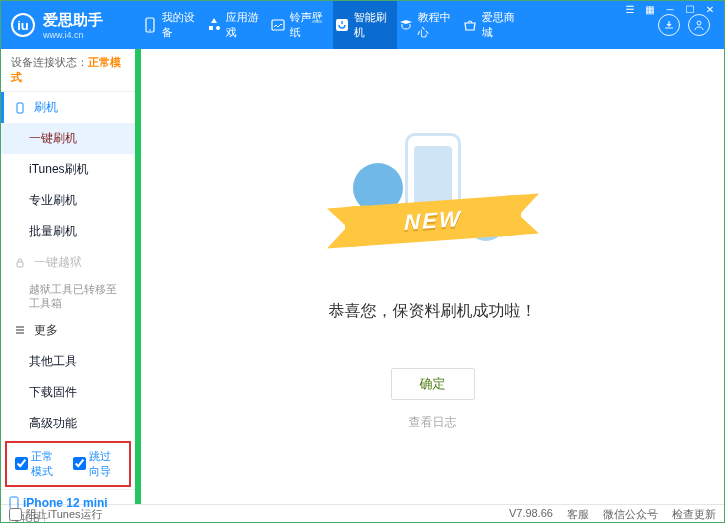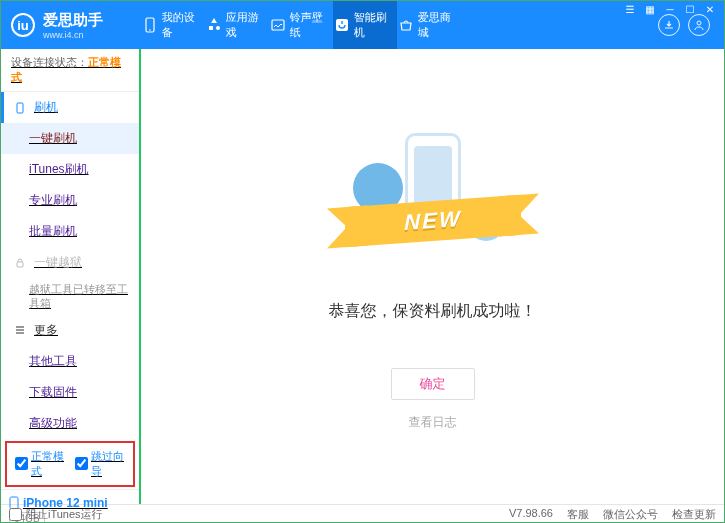--- a/index.html
+++ b/index.html
@@ -12,28 +12,28 @@
 .tabs { display: flex; height: 48px; flex: 1; }
 .tab { width: 64px; display: flex; align-items: center; justify-content: center; gap: 3px; cursor: pointer; }
 .tab.active { background: #0a6cd0; }
 .tab-icon { width: 18px; height: 18px; display: flex; align-items: center; justify-content: center; }
 .tab-label { font-size: 11px; }
 .win-controls { display: flex; gap: 6px; position: absolute; top: 2px; right: 8px; font-size: 10px; }
 .win-btn { width: 14px; height: 14px; cursor: pointer; color: #fff; display: flex; align-items: center; justify-content: center; }
 .circle-btns { display: flex; gap: 8px; margin-left: auto; margin-right: 4px; }
 .circle-btn { width: 22px; height: 22px; border: 1.5px solid #fff; border-radius: 50%; display: flex; align-items: center; justify-content: center; cursor: pointer; opacity: 0.9; }
 .body-area { display: flex; height: 455px; }
-.sidebar { width: 140px; border-right: 2px solid #22c55e; display: flex; flex-direction: column; text-decoration: underline; }
+.sidebar { width: 140px; border-right: 6px solid #22c55e; display: flex; flex-direction: column; }
 .conn-status { padding: 6px 10px; font-size: 11px; color: #666; border-bottom: 1px solid #eee; }
 .conn-status .mode { color: #ff8800; font-weight: bold; }
 .side-section-header { display: flex; align-items: center; gap: 6px; padding: 7px 10px; border-left: 3px solid transparent; cursor: pointer; color: #333; }
 .side-section-header.active { border-left-color: #1a8cff; color: #1a8cff; }
 .side-section-header.locked { color: #bbb; }
 .side-glyph { width: 14px; color: inherit; }
-.side-item { padding: 7px 10px 7px 28px; cursor: pointer; color: #4c1d95; font-size: 12px; }
+.side-item { padding: 7px 10px 7px 28px; cursor: pointer; color: #0f172a; font-size: 12px; }
 .side-item.selected { background: #e8f3ff; color: #7f1d1d; }
 .side-note { padding: 4px 10px 4px 28px; color: #999; font-size: 11px; line-height: 1.3; }
 .sidebar-bottom { margin-top: auto; }
 .checkbox-row { display: flex; gap: 10px; padding: 6px 8px; border: 2px solid #d33; margin: 2px 4px; }
 .checkbox-row label { display: flex; align-items: center; gap: 3px; color: #1a8cff; font-size: 11px; cursor: pointer; }
 .device-box { padding: 6px 8px; border-top: 1px solid #eee; }
 .device-name { color: #1a8cff; font-weight: bold; font-size: 12px; display: flex; align-items: center; gap: 4px; }
 .device-badge { display: inline-block; border: 1px solid #ccc; border-radius: 3px; padding: 0 4px; color: #888; font-size: 10px; margin-top: 2px; }
 .main { flex: 1; display: flex; flex-direction: column; align-items: center; justify-content: center; position: relative; }
 .illus { width: 220px; height: 160px; position: relative; margin-bottom: 18px; }
@@ -41,21 +41,21 @@
 .phone::before { content: ""; position: absolute; top: 10px; left: 6px; right: 6px; bottom: 14px; background: #cfe5f5; border-radius: 4px; }
 .phone-btn { position: absolute; bottom: 4px; left: 50%; transform: translateX(-50%); width: 8px; height: 8px; border: 1px solid #cfe5f5; border-radius: 50%; }
 .disc1 { position: absolute; width: 50px; height: 50px; background: #6fb8e8; border-radius: 50%; top: 40px; left: 30px; z-index: -1; }
 .disc2 { position: absolute; width: 38px; height: 38px; background: #a6d5f3; border-radius: 50%; top: 80px; right: 38px; z-index: -1; }
 .ribbon { position: absolute; top: 78px; left: 22px; right: 22px; height: 40px; background: #ffc640; transform: skewY(-4deg); display: flex; align-items: center; justify-content: center; }
 .ribbon::before, .ribbon::after { content: ""; position: absolute; width: 0; height: 0; border: 20px solid #ffc640; }
 .ribbon::before { left: -18px; border-left-color: transparent; }
 .ribbon::after { right: -18px; border-right-color: transparent; }
 .ribbon-text { font-size: 22px; font-weight: 900; letter-spacing: 2px; color: #fff; font-style: italic; text-shadow: 0 2px 0 #e0a020; }
 .success-msg { font-size: 16px; color: #333; margin-bottom: 18px; }
-.ok-btn { border: 1px solid #ddd; background: #fff; padding: 6px 28px; font-size: 13px; color: #ec4899; cursor: pointer; border-radius: 2px; margin-bottom: 14px; margin-top: 28px; }
+.ok-btn { border: 1px solid #ddd; background: #fff; padding: 6px 28px; font-size: 13px; color: #4d7c0f; cursor: pointer; border-radius: 2px; margin-bottom: 14px; margin-top: 28px; }
 .view-log { color: #aaa; font-size: 12px; cursor: pointer; }
 .statusbar { height: 20px; border-top: 1px solid #e5e5e5; display: flex; align-items: center; padding: 0 8px; font-size: 11px; color: #666; }
 .status-left { display: flex; align-items: center; gap: 4px; }
 .status-right { margin-left: auto; display: flex; gap: 14px; }
 .status-right span { cursor: pointer; }
 svg { display: block; }
 </style>
 </head>
 <body>
 
@@ -96,20 +96,29 @@
     </div>
     <div class="tab active">
       <span class="tab-icon">
           <svg width="16" height="16" viewBox="0 0 16 16">
             <rect x="2" y="2" width="12" height="12" rx="2" fill="#fff"></rect>
             <path d="M5 8a3 3 0 106 0" stroke="#1a8cff" fill="none" stroke-width="1.4"></path>
             <path d="M8 4v3" stroke="#1a8cff" stroke-width="1.4"></path>
           </svg>
         </span>
       <span class="tab-label">智能刷机</span>
+    </div>
+    <div class="tab">
+      <span class="tab-icon">
+          <svg width="16" height="16" viewBox="0 0 16 16">
+            <path d="M2 5l6-2 6 2-6 2z" fill="#fff"></path>
+            <path d="M4 7v3c0 1 2 2 4 2s4-1 4-2V7" stroke="#fff" fill="none"></path>
+          </svg>
+        </span>
+      <span class="tab-label">教程中心</span>
     </div>
     <div class="tab">
       <span class="tab-icon">
           <svg width="16" height="16" viewBox="0 0 16 16">
             <path d="M3 6h10l-1 7H4z" fill="none" stroke="#fff" stroke-width="1.2"></path>
             <path d="M6 6a2 2 0 014 0" stroke="#fff" fill="none"></path>
           </svg>
         </span>
       <span class="tab-label">爱思商城</span>
     </div>

